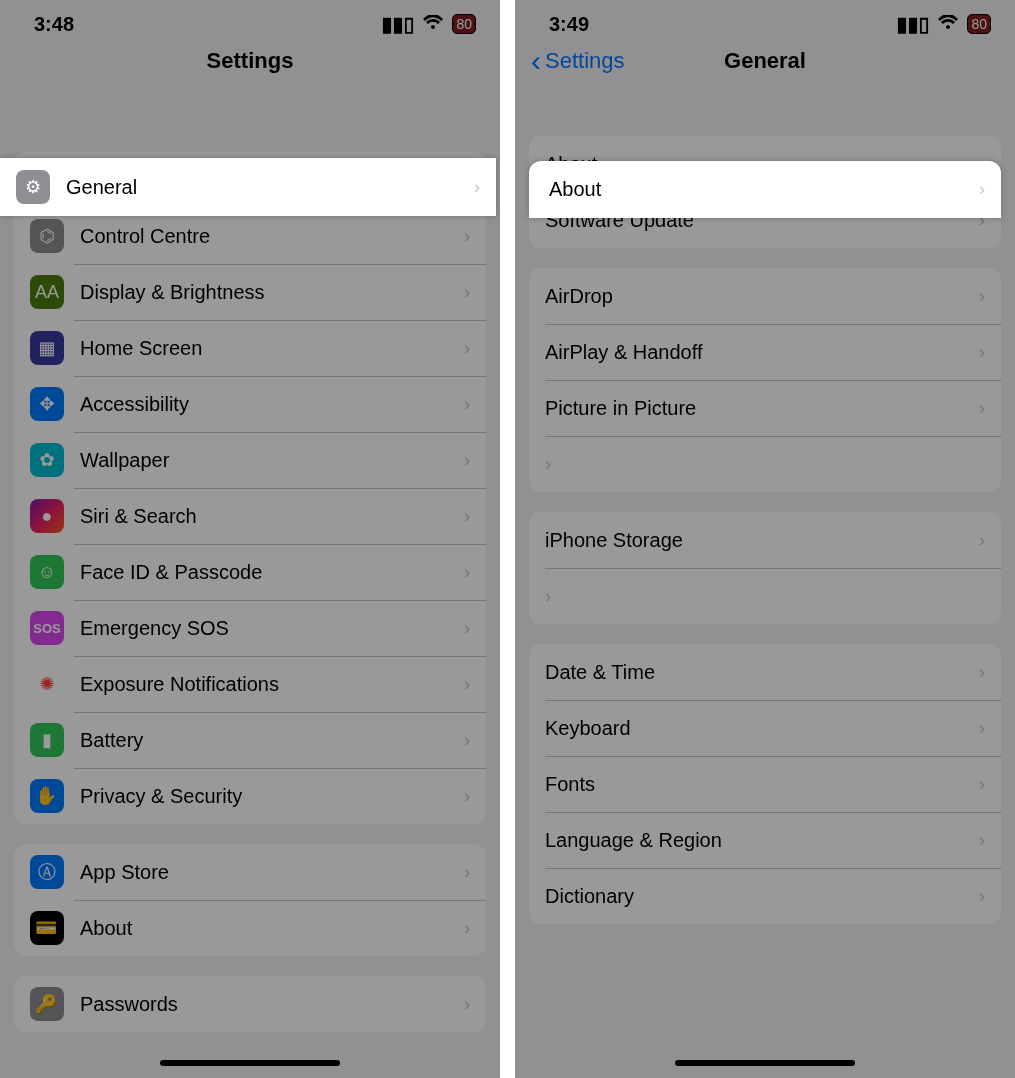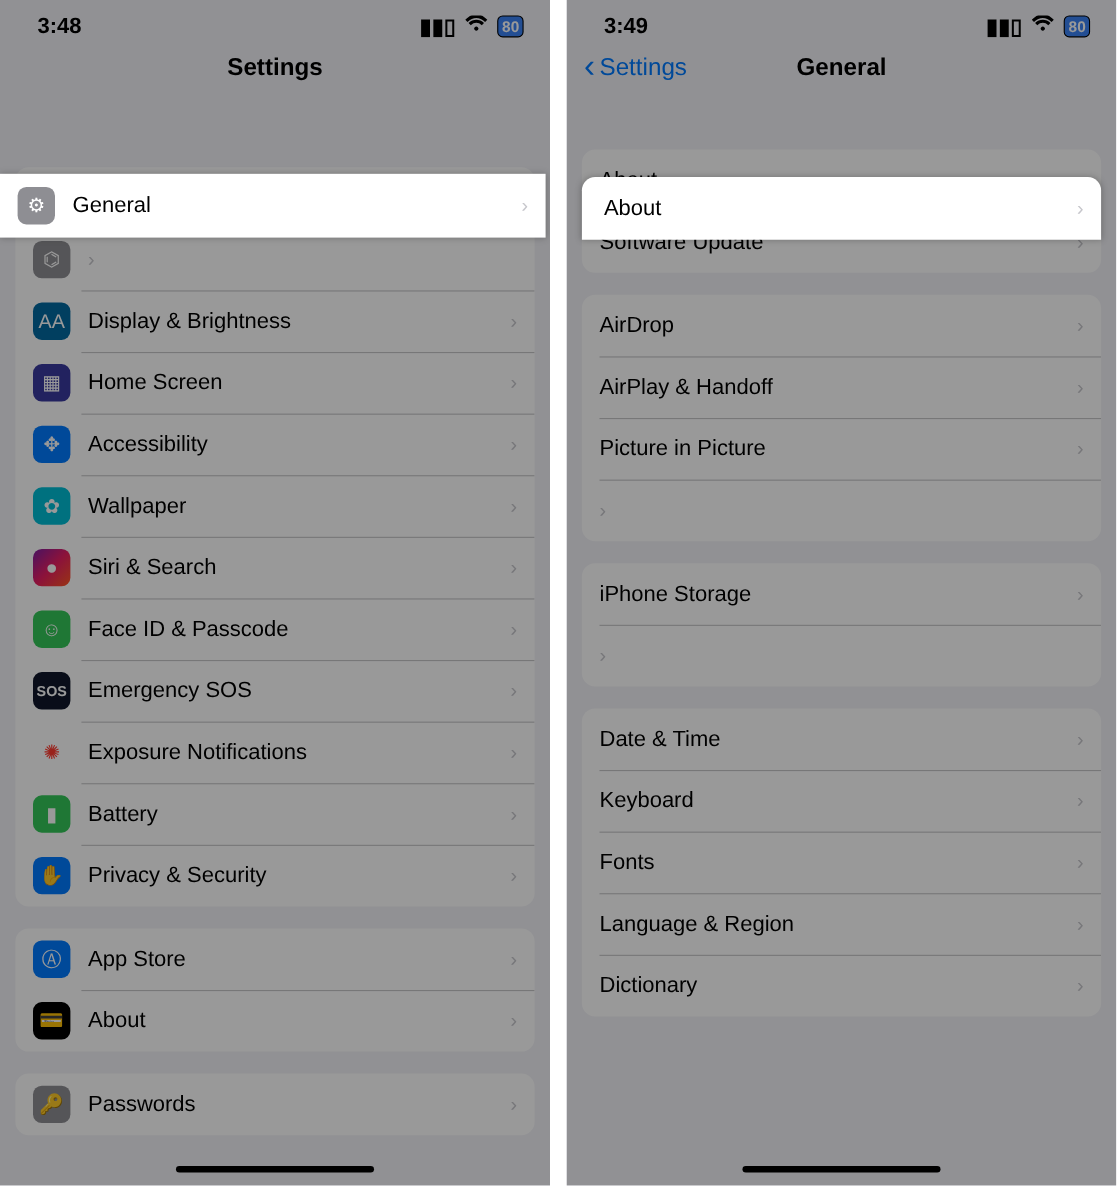--- a/index.html
+++ b/index.html
@@ -35,22 +35,22 @@
     padding: 0 24px 0 34px;
     font-weight: 600;
     font-size: 20px;
     color: #000;
     gap: 12px;
   }
   .status-right { display: flex; align-items: center; gap: 8px; }
   .signal, .wifi { display: inline-block; }
   .battery {
     border: 1.5px solid #000; border-radius: 5px;
-    padding: 1px 3px; font-size: 14px; font-weight: 700;
-    position: relative; background:#3b82f6; color:#fff;text-align:right;
+    padding: 1px 3px; font-size: 14px; font-weight: 400;
+    position: relative; background:#7f1d1d; color:#fff;text-align:right;
   }
   
   .nav {
     height: 56px;
     display: flex;
     justify-content: center;
     position: relative;
     font-size: 22px;
     font-weight: 600;
   }
@@ -93,24 +93,24 @@
     position: absolute;
     background: #fff;
     z-index: 2;
     display: flex; align-items: center;
     padding: 0 16px; box-shadow: 0 0 6px rgba(0,0,0,0.25);
   }
   .highlight-left { left: 0; right: 4px; top: 158px; height: 58px; }
   .highlight-right { left: 14px; right: 14px; top: 161px; height: 57px; border-radius: 12px 12px 0 0; }
   
   .ic-general{background:#8e8e93}.ic-control{background:#8e8e93}
-  .ic-display{background:#0369a1}.ic-home{background:#3a3a9f}
+  .ic-display{background:#4d7c0f}.ic-home{background:#3a3a9f}
   .ic-access{background:#007aff}.ic-wall{background:#00bcd4}
   .ic-siri{background:linear-gradient(135deg,#7b1fa2,#e91e63,#ff5722)}
-  .ic-faceid{background:#34c759}.ic-sos{background:#0f172a;font-weight:700;font-size:13px}
+  .ic-faceid{background:#34c759}.ic-sos{background:#d946ef;font-weight:700;font-size:13px}
   .ic-exposure{background:#fff;color:#ff3b30}
   .ic-battery{background:#34c759}.ic-privacy{background:#007aff}
   .ic-appstore{background:#007aff}.ic-wallet{background:#000}
   .ic-passwords{background:#8e8e93}
   
   .home-indicator{ position:absolute; bottom:12px; left:50%; transform:translateX(-50%);
     width:180px; height:6px; background:#000; border-radius:4px; }
 </style>
 </head>
 <body>
@@ -134,20 +134,21 @@
   <div class="spacer-top"></div>
   <div id="left-groups">
       <div class="group">
         <div class="row">
           <span class="icon ic-general">⚙</span>
           <span class="label">General</span>
           <span class="chevron">›</span>
         </div>
         <div class="row">
           <span class="icon ic-control">⌬</span>
+          <span class="label">Control Centre</span>
           <span class="chevron">›</span>
         </div>
         <div class="row">
           <span class="icon ic-display">AA</span>
           <span class="label">Display &amp; Brightness</span>
           <span class="chevron">›</span>
         </div>
         <div class="row">
           <span class="icon ic-home">▦</span>
           <span class="label">Home Screen</span>

